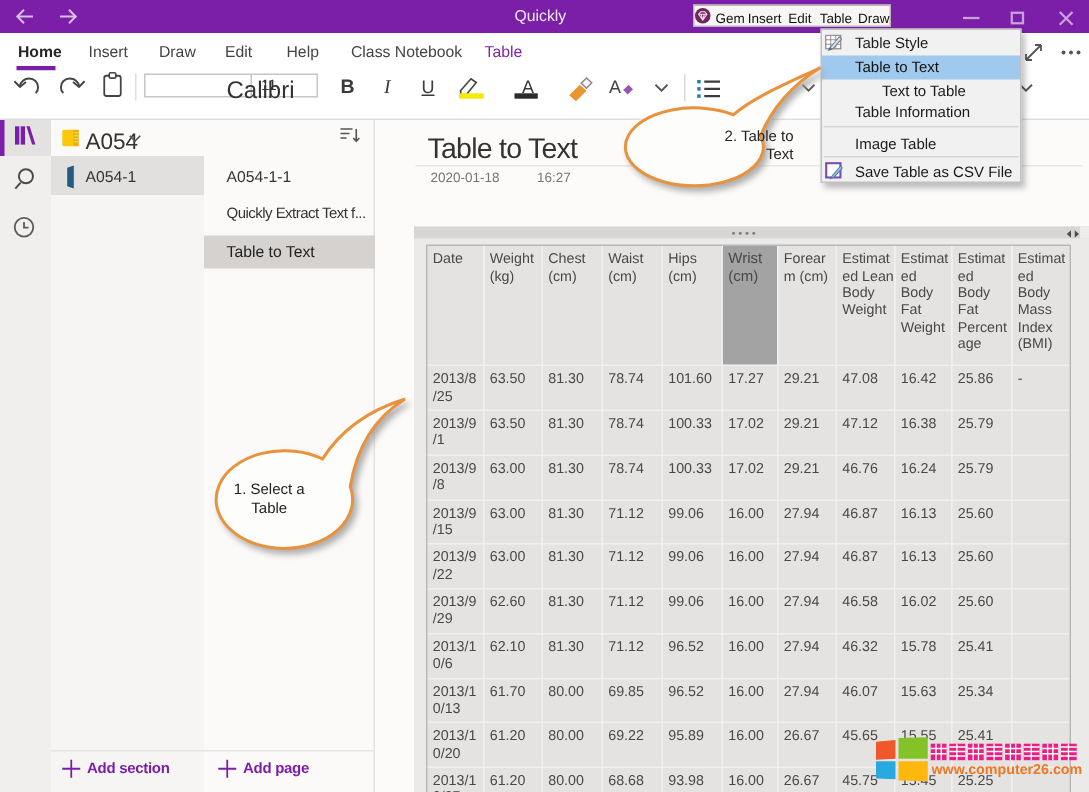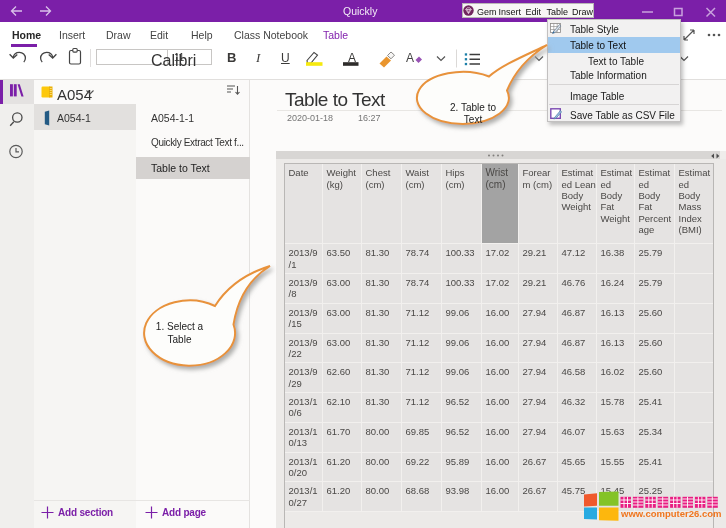--- a/index.html
+++ b/index.html
@@ -188,20 +188,33 @@
           <td style="width:40px;height:80px;vertical-align:top;background:#e5e3e2;border:1px solid #f2f0ee;padding:3px 0 0 3.5px;font-size:9.5px;line-height:11.3px;color:#4a4846;white-space:nowrap;overflow:hidden;">Waist<br>(cm)</td>
           <td style="width:40px;height:80px;vertical-align:top;background:#e5e3e2;border:1px solid #f2f0ee;padding:3px 0 0 3.5px;font-size:9.5px;line-height:11.3px;color:#4a4846;white-space:nowrap;overflow:hidden;">Hips<br>(cm)</td>
           <td style="width:37px;height:80px;vertical-align:top;background:#a3a3a3;border:1px solid #f2f0ee;padding:3px 0 0 3.5px;font-size:10px;line-height:11.3px;color:#4a4846;white-space:nowrap;overflow:hidden;">Wrist<br>(cm)</td>
           <td style="width:39px;height:80px;vertical-align:top;background:#e5e3e2;border:1px solid #f2f0ee;padding:3px 0 0 3.5px;font-size:9.5px;line-height:11.3px;color:#4a4846;white-space:nowrap;overflow:hidden;">Forear<br>m (cm)</td>
           <td style="width:39px;height:80px;vertical-align:top;background:#e5e3e2;border:1px solid #f2f0ee;padding:3px 0 0 3.5px;font-size:9.5px;line-height:11.3px;color:#4a4846;white-space:nowrap;overflow:hidden;">Estimat<br>ed Lean<br>Body<br>Weight</td>
           <td style="width:38px;height:80px;vertical-align:top;background:#e5e3e2;border:1px solid #f2f0ee;padding:3px 0 0 3.5px;font-size:9.5px;line-height:11.3px;color:#4a4846;white-space:nowrap;overflow:hidden;">Estimat<br>ed<br>Body<br>Fat<br>Weight</td>
           <td style="width:40px;height:80px;vertical-align:top;background:#e5e3e2;border:1px solid #f2f0ee;padding:3px 0 0 3.5px;font-size:9.5px;line-height:11.3px;color:#4a4846;white-space:nowrap;overflow:hidden;">Estimat<br>ed<br>Body<br>Fat<br>Percent<br>age</td>
           <td style="width:39px;height:80px;vertical-align:top;background:#e5e3e2;border:1px solid #f2f0ee;padding:3px 0 0 3.5px;font-size:9.5px;line-height:11.3px;color:#4a4846;white-space:nowrap;overflow:hidden;">Estimat<br>ed<br>Body<br>Mass<br>Index<br>(BMI)</td>
         </tr>
 <tr>
+          <td style="height:29.75px;vertical-align:top;background:#e5e3e2;border:1px solid #f2f0ee;padding:3px 2px 0 3.5px;font-size:9.5px;line-height:11.3px;color:#4a4846;">2013/8<br>/25</td>
+          <td style="height:29.75px;vertical-align:top;background:#e5e3e2;border:1px solid #f2f0ee;padding:3px 2px 0 3.5px;font-size:9.5px;line-height:11.3px;color:#4a4846;">63.50</td>
+          <td style="height:29.75px;vertical-align:top;background:#e5e3e2;border:1px solid #f2f0ee;padding:3px 2px 0 3.5px;font-size:9.5px;line-height:11.3px;color:#4a4846;">81.30</td>
+          <td style="height:29.75px;vertical-align:top;background:#e5e3e2;border:1px solid #f2f0ee;padding:3px 2px 0 3.5px;font-size:9.5px;line-height:11.3px;color:#4a4846;">78.74</td>
+          <td style="height:29.75px;vertical-align:top;background:#e5e3e2;border:1px solid #f2f0ee;padding:3px 2px 0 3.5px;font-size:9.5px;line-height:11.3px;color:#4a4846;">101.60</td>
+          <td style="height:29.75px;vertical-align:top;background:#e5e3e2;border:1px solid #f2f0ee;padding:3px 2px 0 3.5px;font-size:9.5px;line-height:11.3px;color:#4a4846;">17.27</td>
+          <td style="height:29.75px;vertical-align:top;background:#e5e3e2;border:1px solid #f2f0ee;padding:3px 2px 0 3.5px;font-size:9.5px;line-height:11.3px;color:#4a4846;">29.21</td>
+          <td style="height:29.75px;vertical-align:top;background:#e5e3e2;border:1px solid #f2f0ee;padding:3px 2px 0 3.5px;font-size:9.5px;line-height:11.3px;color:#4a4846;">47.08</td>
+          <td style="height:29.75px;vertical-align:top;background:#e5e3e2;border:1px solid #f2f0ee;padding:3px 2px 0 3.5px;font-size:9.5px;line-height:11.3px;color:#4a4846;">16.42</td>
+          <td style="height:29.75px;vertical-align:top;background:#e5e3e2;border:1px solid #f2f0ee;padding:3px 2px 0 3.5px;font-size:9.5px;line-height:11.3px;color:#4a4846;">25.86</td>
+          <td style="height:29.75px;vertical-align:top;background:#e5e3e2;border:1px solid #f2f0ee;padding:3px 2px 0 3.5px;font-size:9.5px;line-height:11.3px;color:#4a4846;">-</td>
+        </tr>
+<tr>
           <td style="height:29.75px;vertical-align:top;background:#e5e3e2;border:1px solid #f2f0ee;padding:3px 2px 0 3.5px;font-size:9.5px;line-height:11.3px;color:#4a4846;">2013/9<br>/1</td>
           <td style="height:29.75px;vertical-align:top;background:#e5e3e2;border:1px solid #f2f0ee;padding:3px 2px 0 3.5px;font-size:9.5px;line-height:11.3px;color:#4a4846;">63.50</td>
           <td style="height:29.75px;vertical-align:top;background:#e5e3e2;border:1px solid #f2f0ee;padding:3px 2px 0 3.5px;font-size:9.5px;line-height:11.3px;color:#4a4846;">81.30</td>
           <td style="height:29.75px;vertical-align:top;background:#e5e3e2;border:1px solid #f2f0ee;padding:3px 2px 0 3.5px;font-size:9.5px;line-height:11.3px;color:#4a4846;">78.74</td>
           <td style="height:29.75px;vertical-align:top;background:#e5e3e2;border:1px solid #f2f0ee;padding:3px 2px 0 3.5px;font-size:9.5px;line-height:11.3px;color:#4a4846;">100.33</td>
           <td style="height:29.75px;vertical-align:top;background:#e5e3e2;border:1px solid #f2f0ee;padding:3px 2px 0 3.5px;font-size:9.5px;line-height:11.3px;color:#4a4846;">17.02</td>
           <td style="height:29.75px;vertical-align:top;background:#e5e3e2;border:1px solid #f2f0ee;padding:3px 2px 0 3.5px;font-size:9.5px;line-height:11.3px;color:#4a4846;">29.21</td>
           <td style="height:29.75px;vertical-align:top;background:#e5e3e2;border:1px solid #f2f0ee;padding:3px 2px 0 3.5px;font-size:9.5px;line-height:11.3px;color:#4a4846;">47.12</td>
           <td style="height:29.75px;vertical-align:top;background:#e5e3e2;border:1px solid #f2f0ee;padding:3px 2px 0 3.5px;font-size:9.5px;line-height:11.3px;color:#4a4846;">16.38</td>
           <td style="height:29.75px;vertical-align:top;background:#e5e3e2;border:1px solid #f2f0ee;padding:3px 2px 0 3.5px;font-size:9.5px;line-height:11.3px;color:#4a4846;">25.79</td>
@@ -346,21 +359,21 @@
   </defs>
 
   <g filter="url(#ds)">
     <path d="M547 45 C 524 56 502 65 489 76.5 A 46 26 0 1 0 507 90.5 C 514 73.5 526 58 547 45 Z" fill="#fdfdfb" stroke="#e8923b" stroke-width="2"></path>
   </g>
 
   <g filter="url(#ds)">
     <path d="M270 266 C 246 273.5 227 287 215 306 A 45.5 32.6 0 1 0 233.5 324.5 C 237.5 299.5 249 279 270 266 Z" fill="#fdfdfb" stroke="#e8923b" stroke-width="2"></path>
   </g>
 </svg>
-<div class="abs" style="left:417px;top:102px;width:112px;text-align:center;font-size:10px;color:#222;line-height:12px;">2. Table to<br>Text</div>
+<div class="abs" style="left:417px;top:86px;width:112px;text-align:right;font-size:10px;color:#222;line-height:12px;">2. Table to<br>Text</div>
 <div class="abs" style="left:144px;top:319.5px;width:71px;text-align:center;font-size:10px;color:#222;line-height:13px;">1. Select a<br>Table</div>
 
 <svg class="abs" style="left:583px;top:491px;" width="40" height="33">
   <polygon points="1,3.5 14,2.3 14,14.8 1,15.5" fill="#f0582c"></polygon>
   <polygon points="16,1 35.5,0.5 35.5,14.8 16,14.8" fill="#84c327"></polygon>
   <polygon points="1,16.5 14,16.5 14,28.5 1,28" fill="#28aae1"></polygon>
   <polygon points="16,16.5 35.5,16.5 35.5,29.8 16,29.3" fill="#fdb70d"></polygon>
 </svg>
 <div id="cjk" class="abs" style="left:620px;top:495px;"><svg width="102" height="13">
       <g transform="translate(0.0,0)">

